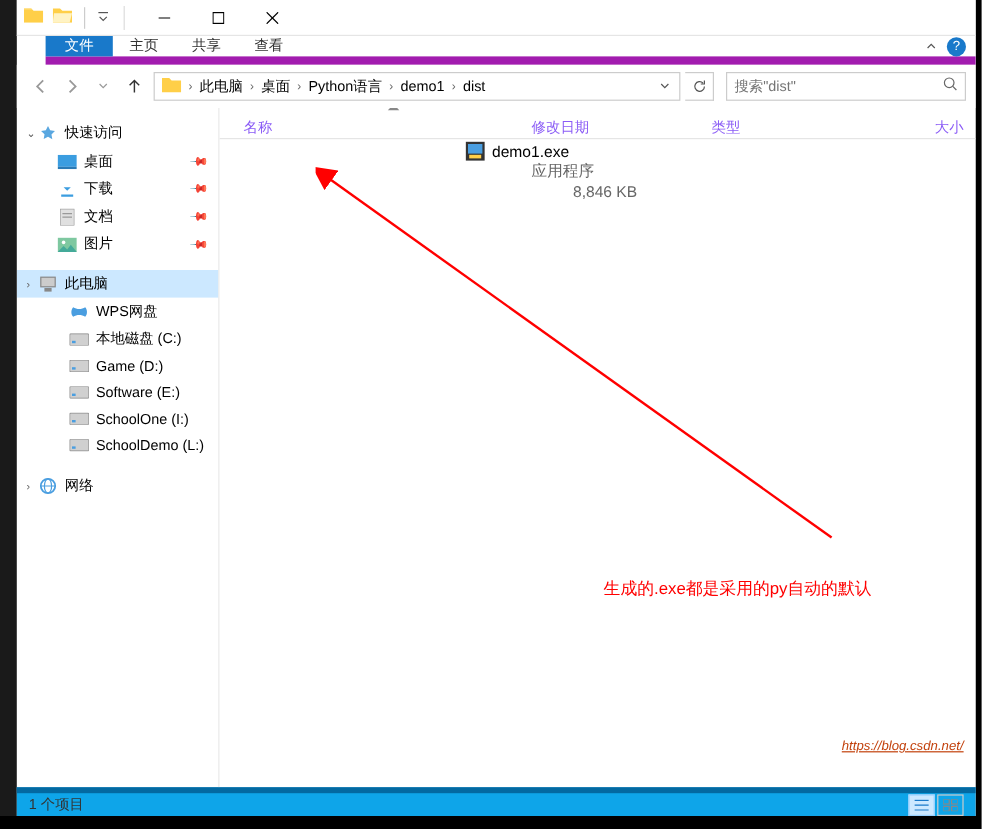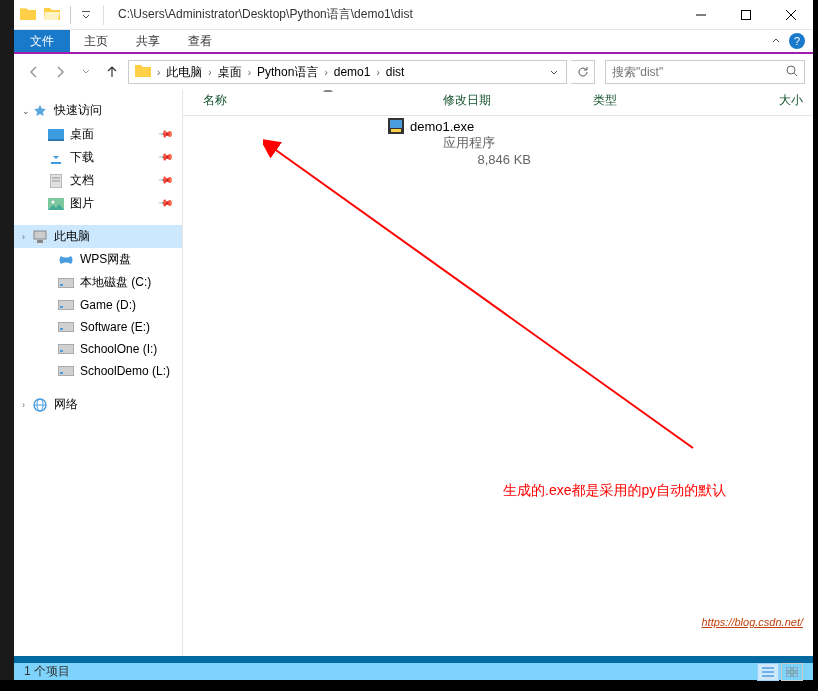--- a/index.html
+++ b/index.html
@@ -11,21 +11,21 @@
 .title-icons { display: flex; align-items: center; gap: 8px; padding: 0 6px; }
 .folder-ico { width: 16px; height: 14px; }
 .title-sep { width: 1px; height: 18px; background: #ccc; margin: 0 2px; }
 .qat-down { width: 10px; height: 10px; }
 .title-divider { width: 1px; height: 20px; background: #ddd; margin: 0 4px; }
 .title-path { flex: 1; font-size: 12px; color: #333; padding-left: 4px; white-space: nowrap; overflow: hidden; }
 .window-controls { display: flex; }
 .win-btn { width: 45px; height: 30px; display: flex; align-items: center; justify-content: center; cursor: pointer; }
 
 
-.ribbon { height: 24px; background: #fff; display: flex; align-items: stretch; border-bottom: 2px solid #a21caf; }
+.ribbon { height: 24px; background: #fff; display: flex; align-items: stretch; border-bottom: 7px solid #a21caf; margin-left: 24px; }
 .ribbon-file { background: #1979ca; color: #fff; font-size: 12px; padding: 0 16px; display: flex; align-items: center; cursor: pointer; }
 .ribbon-tab { font-size: 12px; color: #333; padding: 0 14px; display: flex; align-items: center; cursor: pointer; }
 .ribbon-spacer { flex: 1; }
 .ribbon-help { width: 24px; display: flex; align-items: center; justify-content: center; padding-right: 8px; }
 .help-circle { width: 16px; height: 16px; border-radius: 50%; background: #1979ca; color: #fff; font-size: 11px; display: flex; align-items: center; justify-content: center; }
 .ribbon-expand { padding-right: 8px; display: flex; align-items: center; }
 
 
 .nav-bar { height: 36px; display: flex; align-items: center; padding: 4px 8px; gap: 4px; background: #fff; }
 .nav-arrows { display: flex; align-items: center; gap: 10px; padding: 0 4px; }
@@ -50,37 +50,37 @@
 .sb-item.selected { background: #cce8ff; }
 .sb-sub { padding-left: 44px; }
 .pin { position: absolute; right: 10px; color: #888; font-size: 10px; transform: rotate(45deg); }
 .sb-sep { height: 10px; }
 .chev { font-size: 9px; color: #666; position: absolute; left: 8px; }
 .chev.down { color: #555; }
 .sb-ico { width: 16px; height: 16px; flex-shrink: 0; display: flex; align-items: center; justify-content: center; }
 
 
 .content { flex: 1; display: flex; flex-direction: column; background: #fff; position: relative; }
-.col-headers { height: 24px; display: flex; align-items: flex-start; border-bottom: 1px solid #e5e5e5; font-size: 12px; color: #14532d; padding-left: 20px; }
+.col-headers { height: 24px; display: flex; align-items: flex-end; border-bottom: 1px solid #e5e5e5; font-size: 12px; color: #8b5cf6; padding-left: 20px; }
 .col { cursor: pointer; display: flex; align-items: center; }
 .col-name { width: 240px; }
 .col-date { width: 150px; }
 .col-type { width: 130px; }
 .col-size { width: 90px; text-align: right; justify-content: flex-end; padding-right: 10px; }
 .sort-ind { display: flex; justify-content: center; margin-top: -3px; }
 .file-list { flex: 1; padding-top: 2px; }
 .file-row { display: flex; align-items: center; height: 22px; padding-left: 20px; font-size: 13px; color: #000; cursor: pointer; flex-direction: column; }
 .cell-name { width: 240px; display: flex; align-items: center; gap: 6px; }
 .cell-date { width: 150px; color: #666; }
 .cell-type { width: 130px; color: #666; }
 .cell-size { width: 90px; text-align: right; color: #666; padding-right: 22px; }
 .file-ico { width: 16px; height: 16px; }
 
 
-.status-bar { height: 24px; border-top: 7px solid #0369a1; display: flex; align-items: center; padding: 0 10px; font-size: 12px; color: #333; background: #7dd3fc; }
+.status-bar { height: 24px; border-top: 5px solid #0369a1; display: flex; align-items: center; padding: 0 10px; font-size: 12px; color: #333; background: #0ea5e9; }
 .status-spacer { flex: 1; }
 .view-btns { display: flex; gap: 2px; }
 .view-btn { width: 22px; height: 18px; border: 1px solid #ccc; display: flex; align-items: center; justify-content: center; cursor: pointer; }
 .view-btn.active { background: #cce8ff; border-color: #99d1ff; }
 
 
 .annotation { position: absolute; pointer-events: none; z-index: 10; }
 .anno-text { position: absolute; color: #ff0000; font-size: 14px; white-space: nowrap; }
 .anno-arrow { position: absolute; }
 
@@ -113,21 +113,20 @@
       </span>
       <span class="title-sep"></span>
       <span>
         <svg class="qat-down" viewBox="0 0 10 10">
             <rect x="1" y="1" width="8" height="1" fill="#555"></rect>
             <path d="M2 5l3 3 3-3" stroke="#555" fill="none"></path>
           </svg>
       </span>
       <span class="title-divider"></span>
     </div>
-    <div class="title-path">C:\Users\Administrator\Desktop\Python语言\demo1\dist</div>
     <div class="window-controls">
       <div class="win-btn">
           <svg width="10" height="10">
             <line x1="0" y1="5" x2="10" y2="5" stroke="#000"></line>
           </svg>
         </div>
       <div class="win-btn">
           <svg width="10" height="10">
             <rect x="0.5" y="0.5" width="9" height="9" fill="none" stroke="#000"></rect>
           </svg>

